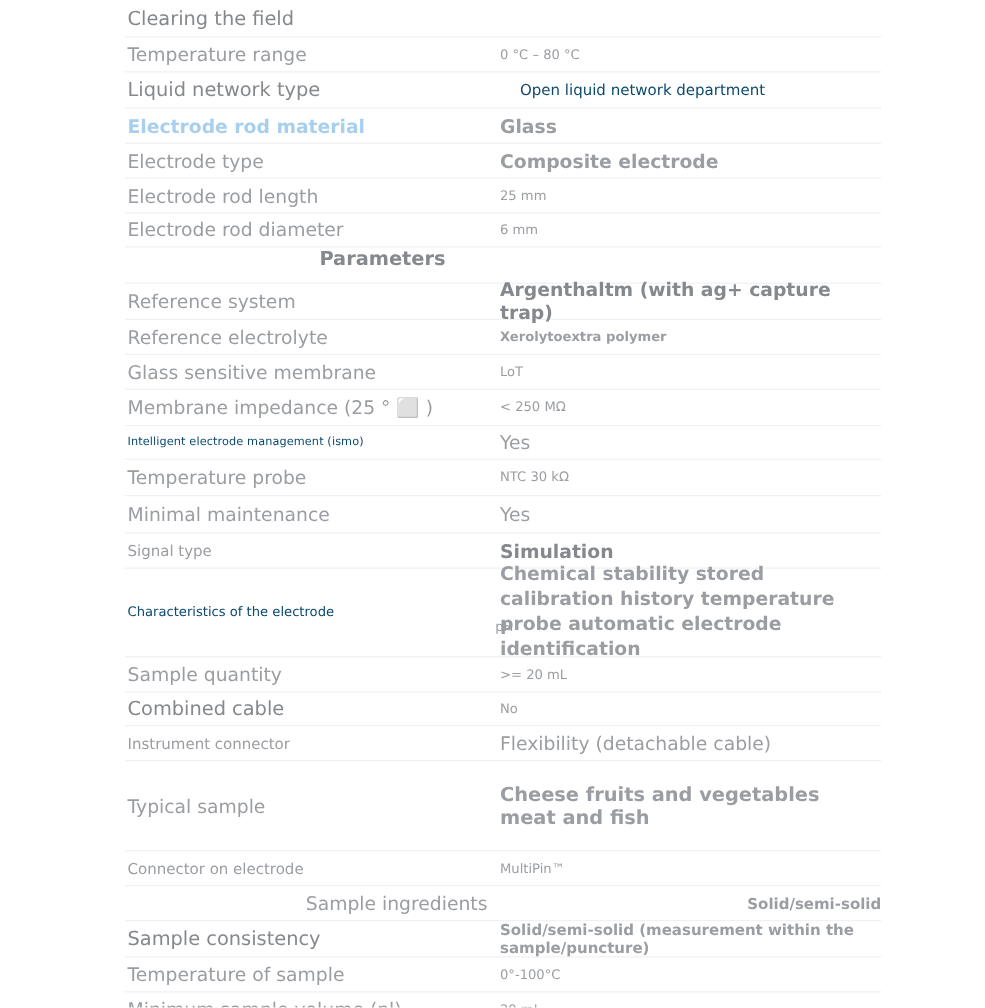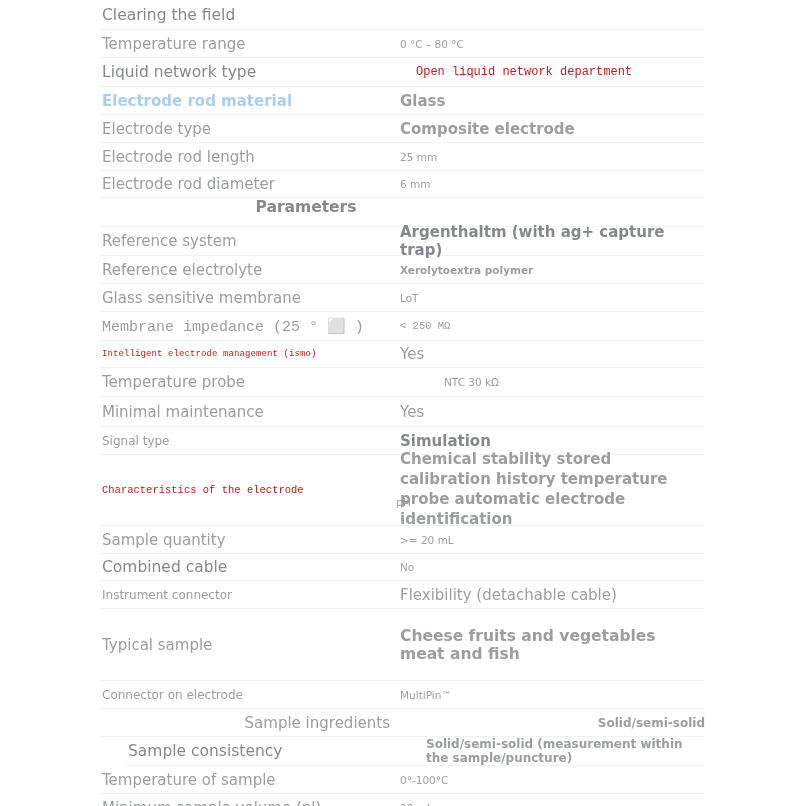--- a/index.html
+++ b/index.html
@@ -45,21 +45,21 @@
   
   .fs-xs  { font-size: 9px;  letter-spacing: .1px; }
   .fs-s   { font-size: 10.5px; }
   .fs-m   { font-size: 12px; }
   .fs-l   { font-size: 15px; }
   .fs-xl  { font-size: 15.5px; }
   .wt-n { font-weight: 400; }
   .wt-b { font-weight: 700; }
   .col-gray   { color: #9a9da1; }
   .col-dark   { color: #85888c; }
-  .col-light  { color: #b91c1c; font-family: Liberation Mono, monospace; }
+  .col-light  { color: #0c4a6e; }
   .col-blue   { color: #a9cfee; }
   .multiline { line-height: 1.32; }
 </style>
 </head>
 <body>
 
 <div id="spec-table">
     <div class="spec-row" style="height: 30px;">
       <div class="cell-label fs-xl wt-n col-dark">Clearing the field</div>
     </div>
@@ -96,29 +96,29 @@
       <div class="cell-value fs-l  wt-b col-dark">Argenthaltm (with ag+ capture trap)</div>
     </div>
     <div class="spec-row" style="height: 28px;">
       <div class="cell-label fs-l  wt-n col-gray">Reference electrolyte</div>
       <div class="cell-value fs-s  wt-b col-gray">Xerolytoextra polymer</div>
     </div>
     <div class="spec-row" style="height: 28px;">
       <div class="cell-label fs-l  wt-n col-gray">Glass sensitive membrane</div>
       <div class="cell-value fs-s  wt-n col-gray">LoT</div>
     </div>
-    <div class="spec-row" style="height: 29px; font-family: Liberation Mono, monospace;">
+    <div class="spec-row" style="height: 29px;">
       <div class="cell-label fs-l  wt-n col-gray">Membrane impedance (25 ° ⬜ )</div>
       <div class="cell-value fs-s  wt-n col-gray">&lt; 250 MΩ</div>
     </div>
     <div class="spec-row" style="height: 27px;">
       <div class="cell-label fs-xs wt-n col-light">Intelligent electrode management (ismo)</div>
       <div class="cell-value fs-l  wt-n col-gray">Yes</div>
     </div>
-    <div class="spec-row" style="height: 29px; gap: 44px;">
+    <div class="spec-row" style="height: 29px;">
       <div class="cell-label fs-l  wt-n col-gray">Temperature probe</div>
       <div class="cell-value fs-s  wt-n col-gray">NTC 30 kΩ</div>
     </div>
     <div class="spec-row" style="height: 30px;">
       <div class="cell-label fs-l  wt-n col-gray">Minimal maintenance</div>
       <div class="cell-value fs-l  wt-n col-gray">Yes</div>
     </div>
     <div class="spec-row" style="height: 28px;">
       <div class="cell-label fs-m  wt-n col-gray">Signal type</div>
       <div class="cell-value fs-l  wt-b col-dark">Simulation</div>
@@ -144,21 +144,21 @@
       <div class="cell-value fs-xl wt-b col-gray">Cheese fruits and vegetables meat and fish</div>
     </div>
     <div class="spec-row" style="height: 28px;">
       <div class="cell-label fs-m  wt-n col-gray">Connector on electrode</div>
       <div class="cell-value fs-s  wt-n col-gray">MultiPin™</div>
     </div>
     <div class="spec-row" style="height: 28px; text-align: right;">
       <div class="cell-label fs-l  wt-n col-gray">Sample ingredients</div>
       <div class="cell-value fs-m  wt-b col-gray">Solid/semi-solid</div>
     </div>
-    <div class="spec-row" style="height: 29px; margin-left: 26px;">
+    <div class="spec-row" style="height: 29px;">
       <div class="cell-label fs-xl wt-n col-dark">Sample consistency</div>
       <div class="cell-value fs-m  wt-b col-gray">Solid/semi-solid (measurement within the sample/puncture)</div>
     </div>
     <div class="spec-row" style="height: 28px;">
       <div class="cell-label fs-l  wt-n col-gray">Temperature of sample</div>
       <div class="cell-value fs-s  wt-n col-gray">0°-100°C</div>
     </div>
     <div class="spec-row" style="height: 28px;">
       <div class="cell-label fs-l  wt-n col-gray">Minimum sample volume (pl)</div>
       <div class="cell-value fs-s  wt-n col-gray">20 mL</div>

